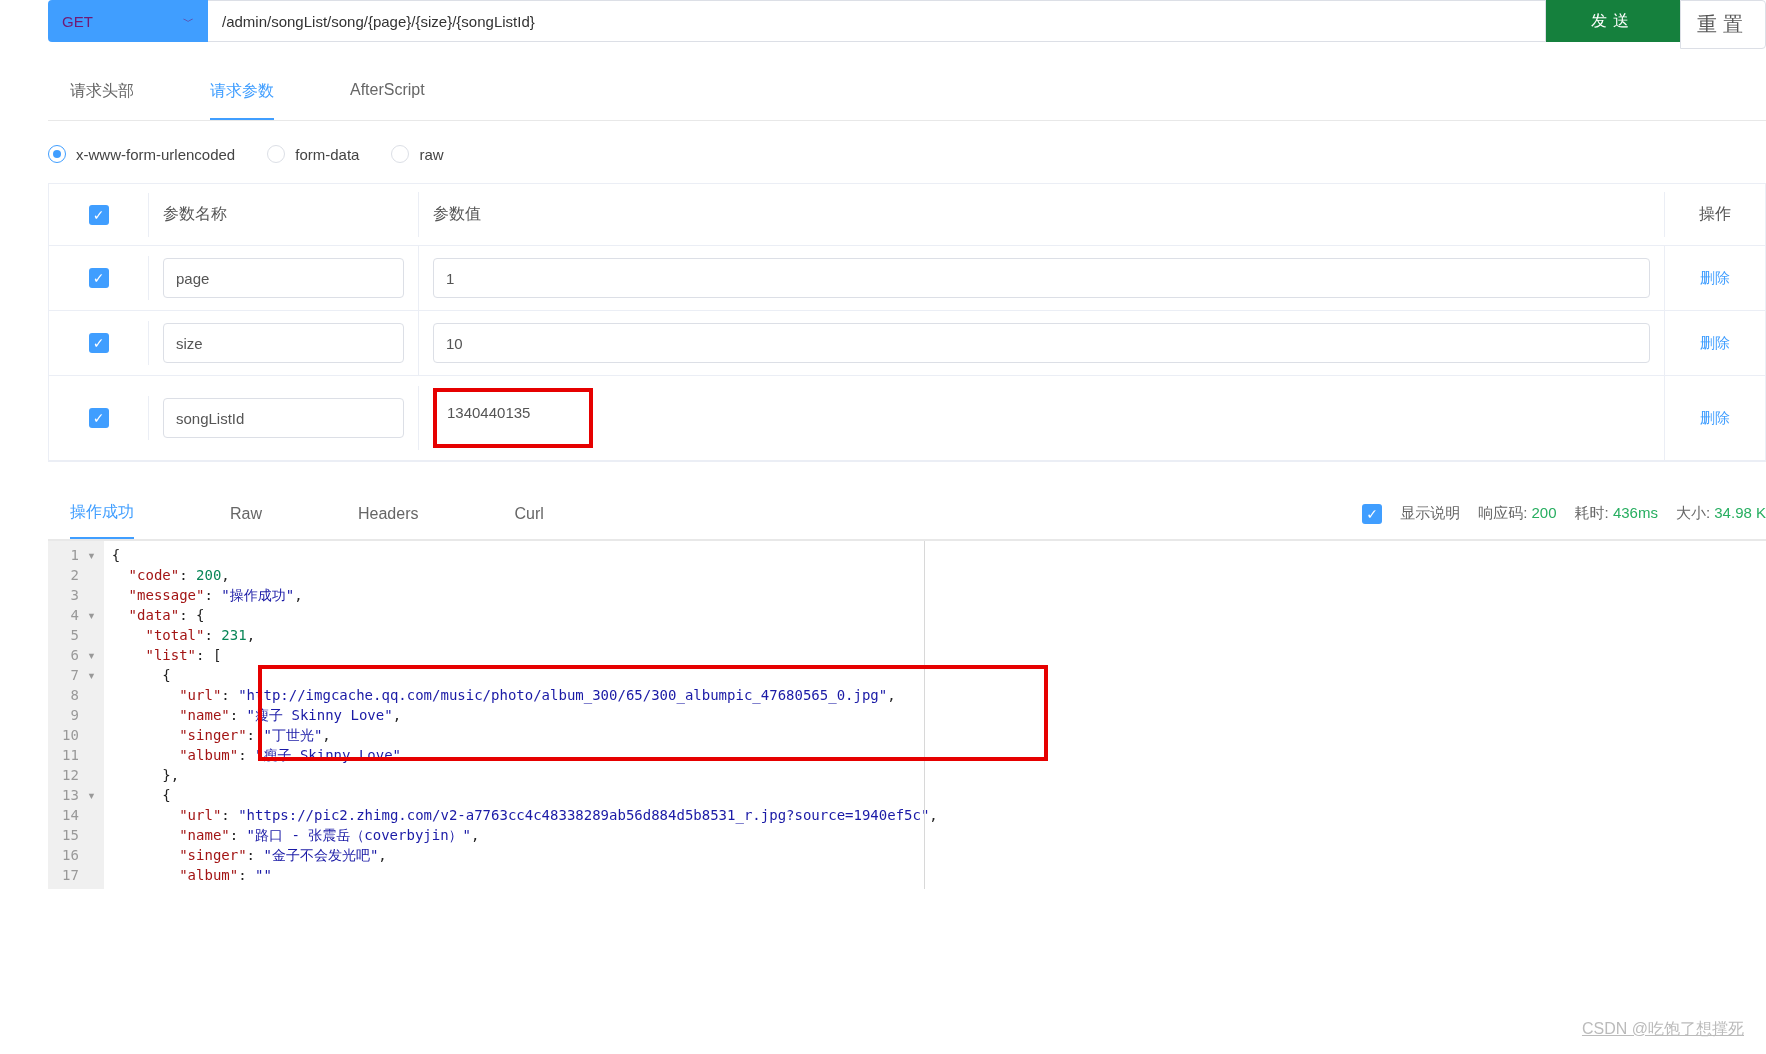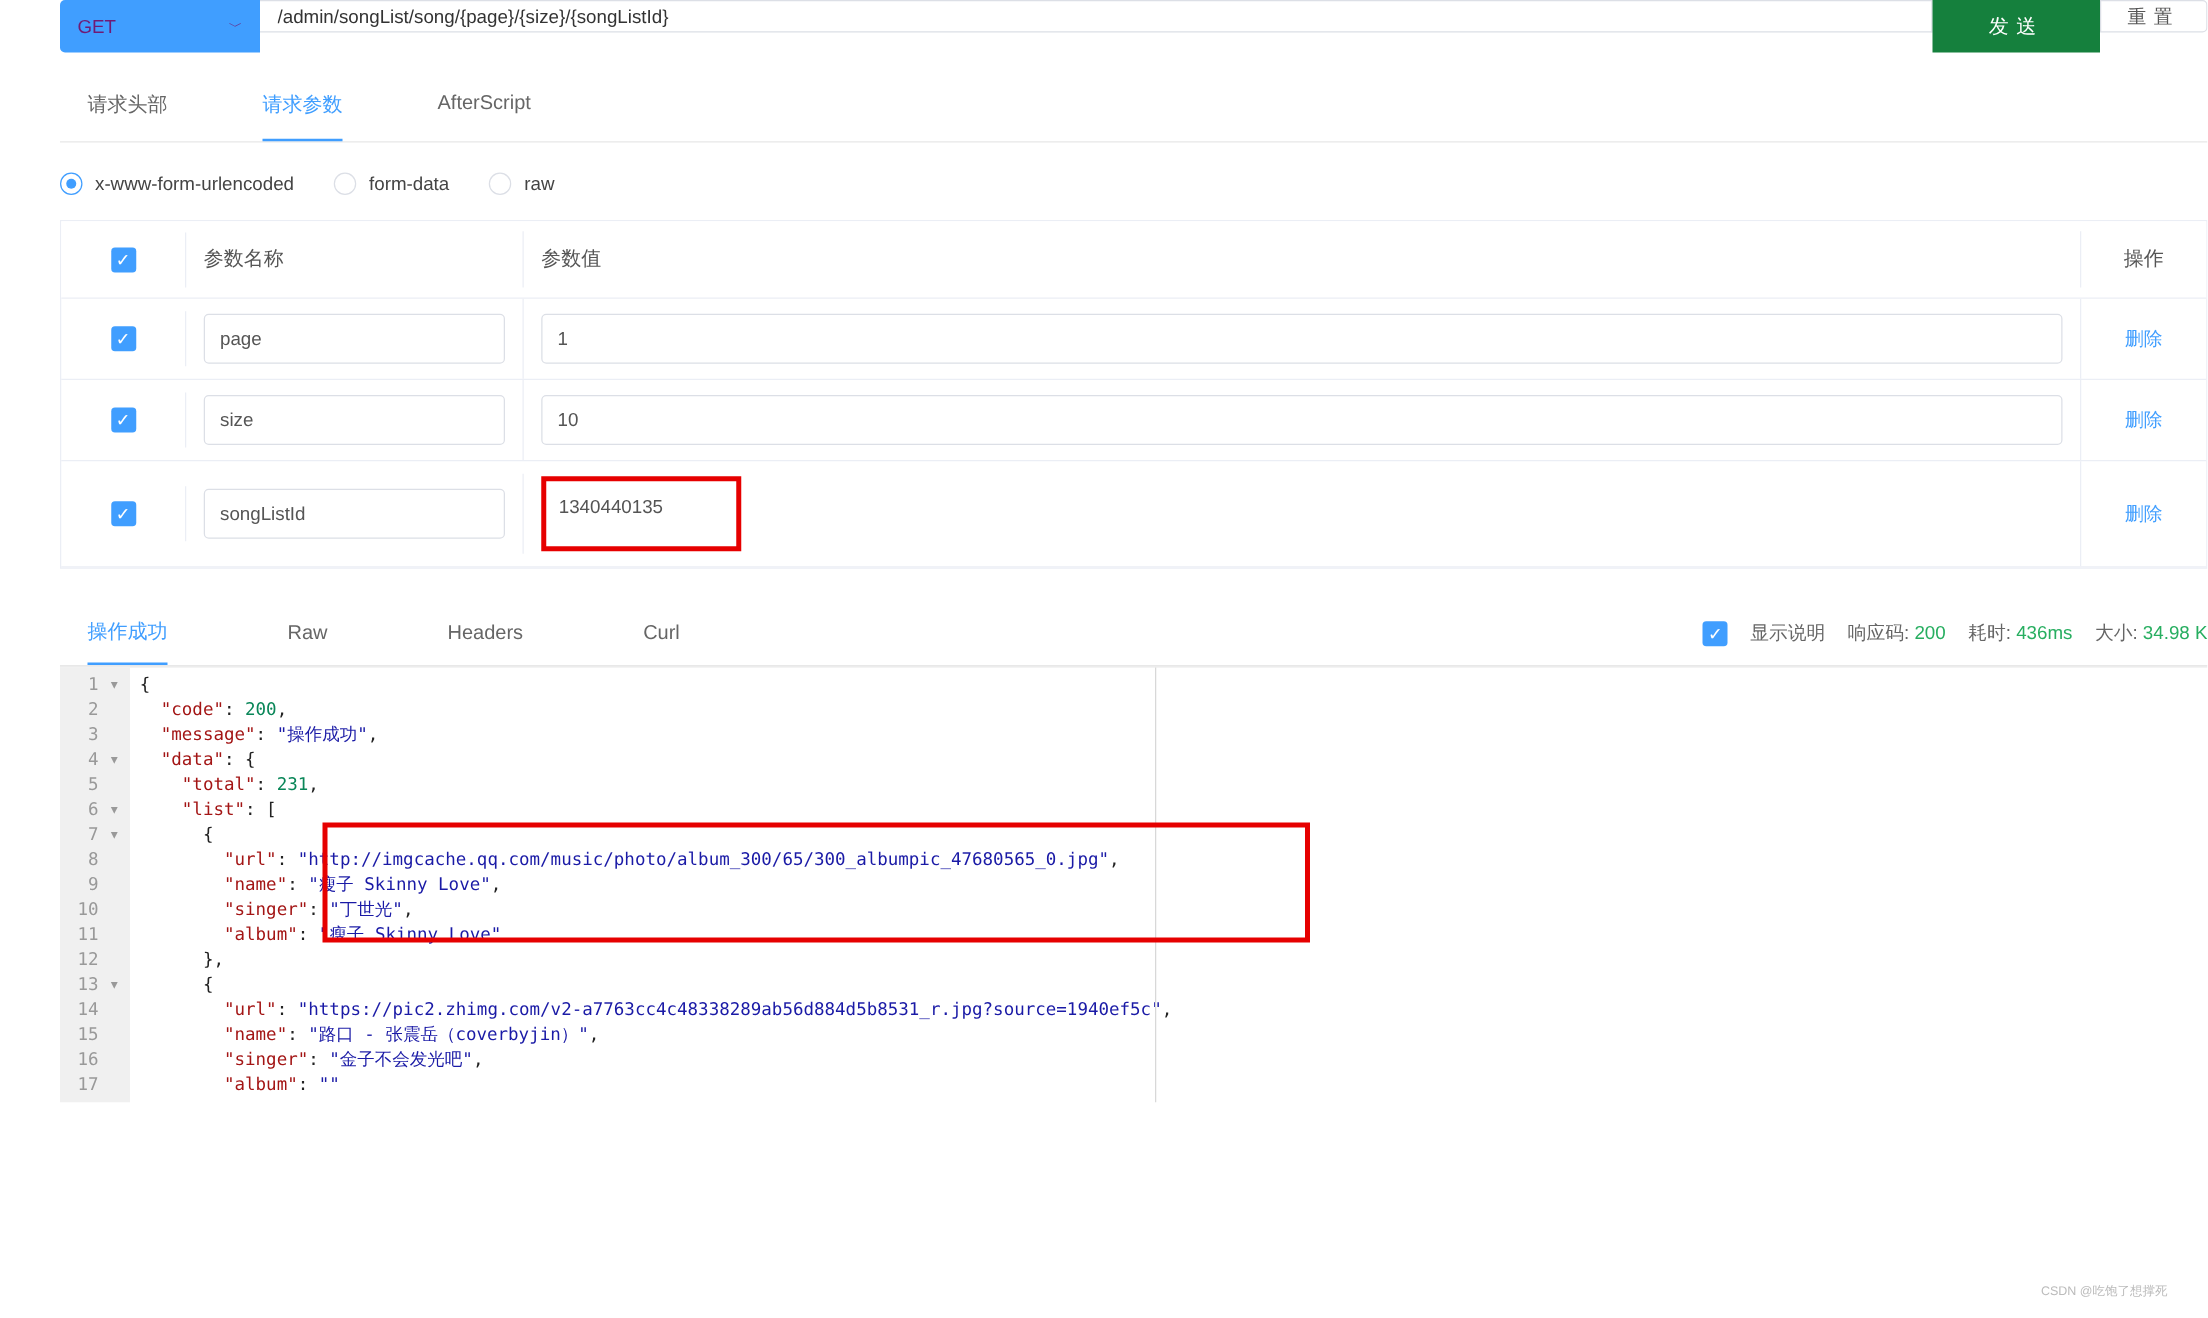--- a/index.html
+++ b/index.html
@@ -2,23 +2,23 @@
 <html><head>
 <meta charset="utf-8">
 <style>
 * { box-sizing: border-box; margin: 0; padding: 0; }
 body { font-family: -apple-system, "Helvetica Neue", Arial, sans-serif; font-size: 14px; color: #333; background: #fff; padding: 0; }
 .container { width: 1766px; padding-left: 48px; }
 
 .top-row { display: flex; margin-top: 0; }
 .method-select { width: 160px; height: 42px; background: #409eff; color: #701a75; display: flex; align-items: center; justify-content: space-between; padding: 0 14px; border-radius: 4px 0 0 4px; font-size: 15px; }
 .method-select .chev { font-size: 11px; opacity: .9; }
-.url-input { flex: 1; height: 26px; border: 1px solid #dcdfe6; border-left: none; padding: 0 14px; font-size: 15px; color: #333; outline: none; }
+.url-input { flex: 1; height: 42px; border: 1px solid #dcdfe6; border-left: none; padding: 0 14px; font-size: 15px; color: #333; outline: none; }
 .btn-send { width: 134px; height: 42px; background: #15803d; color: #fff; border: none; font-size: 16px; letter-spacing: 6px; }
-.btn-reset { width: 86px; height: 26px; background: #fff; border: 1px solid #dcdfe6; color: #555; font-size: 15px; letter-spacing: 6px; margin-left: 0; border-radius: 0 4px 4px 0; }
+.btn-reset { width: 86px; height: 49px; background: #fff; border: 1px solid #dcdfe6; color: #555; font-size: 20px; letter-spacing: 6px; margin-left: 0; border-radius: 0 4px 4px 0; }
 
 .tabs { display: flex; gap: 76px; margin-top: 32px; padding-left: 22px; border-bottom: 1px solid #e8e8e8; }
 .tab { padding-bottom: 16px; font-size: 16px; color: #666; cursor: pointer; }
 .tab.active { color: #409eff; border-bottom: 2px solid #409eff; }
 
 .radios { display: flex; gap: 32px; margin: 24px 0 20px 0; align-items: center; }
 .radio { display: flex; align-items: flex-end; gap: 10px; font-size: 15px; color: #444; }
 .radio-mark { width: 18px; height: 18px; border: 1px solid #dcdfe6; border-radius: 50%; display: inline-flex; align-items: center; justify-content: center; }
 .radio.active .radio-mark { border-color: #409eff; }
 .radio.active .radio-mark::after { content: ""; width: 8px; height: 8px; border-radius: 50%; background: #409eff; }
@@ -47,21 +47,21 @@
 .gutter { background: #f0f0f0; color: #999; font-family: Consolas, Menlo, monospace; font-size: 14px; text-align: right; padding: 4px 8px 4px 14px; line-height: 20px; white-space: pre; }
 .gutter .fold { color: #999; }
 .code { font-family: Consolas, Menlo, monospace; font-size: 14px; line-height: 20px; padding: 4px 8px; white-space: pre; flex: 1; }
 .k-key { color: #a31515; }
 .k-str { color: #1a1aa6; }
 .k-num { color: #098658; }
 .k-pun { color: #222; }
 .code-hl { position: absolute; border: 4px solid #e60000; pointer-events: none; }
 .vsplit { position: absolute; width: 1px; background: #d8d8d8; top: 0; bottom: 0; }
 
-.watermark { position: fixed; right: 32px; bottom: 14px; color: #bbb; font-size: 10px; }
+.watermark { position: fixed; right: 22px; bottom: 14px; color: #bbb; font-size: 16px; text-decoration: underline; }
 </style>
 </head>
 <body>
 
 <div class="container">
 
   <div class="top-row">
     <div class="method-select">
       <span>GET</span>
       <span class="chev">﹀</span>

